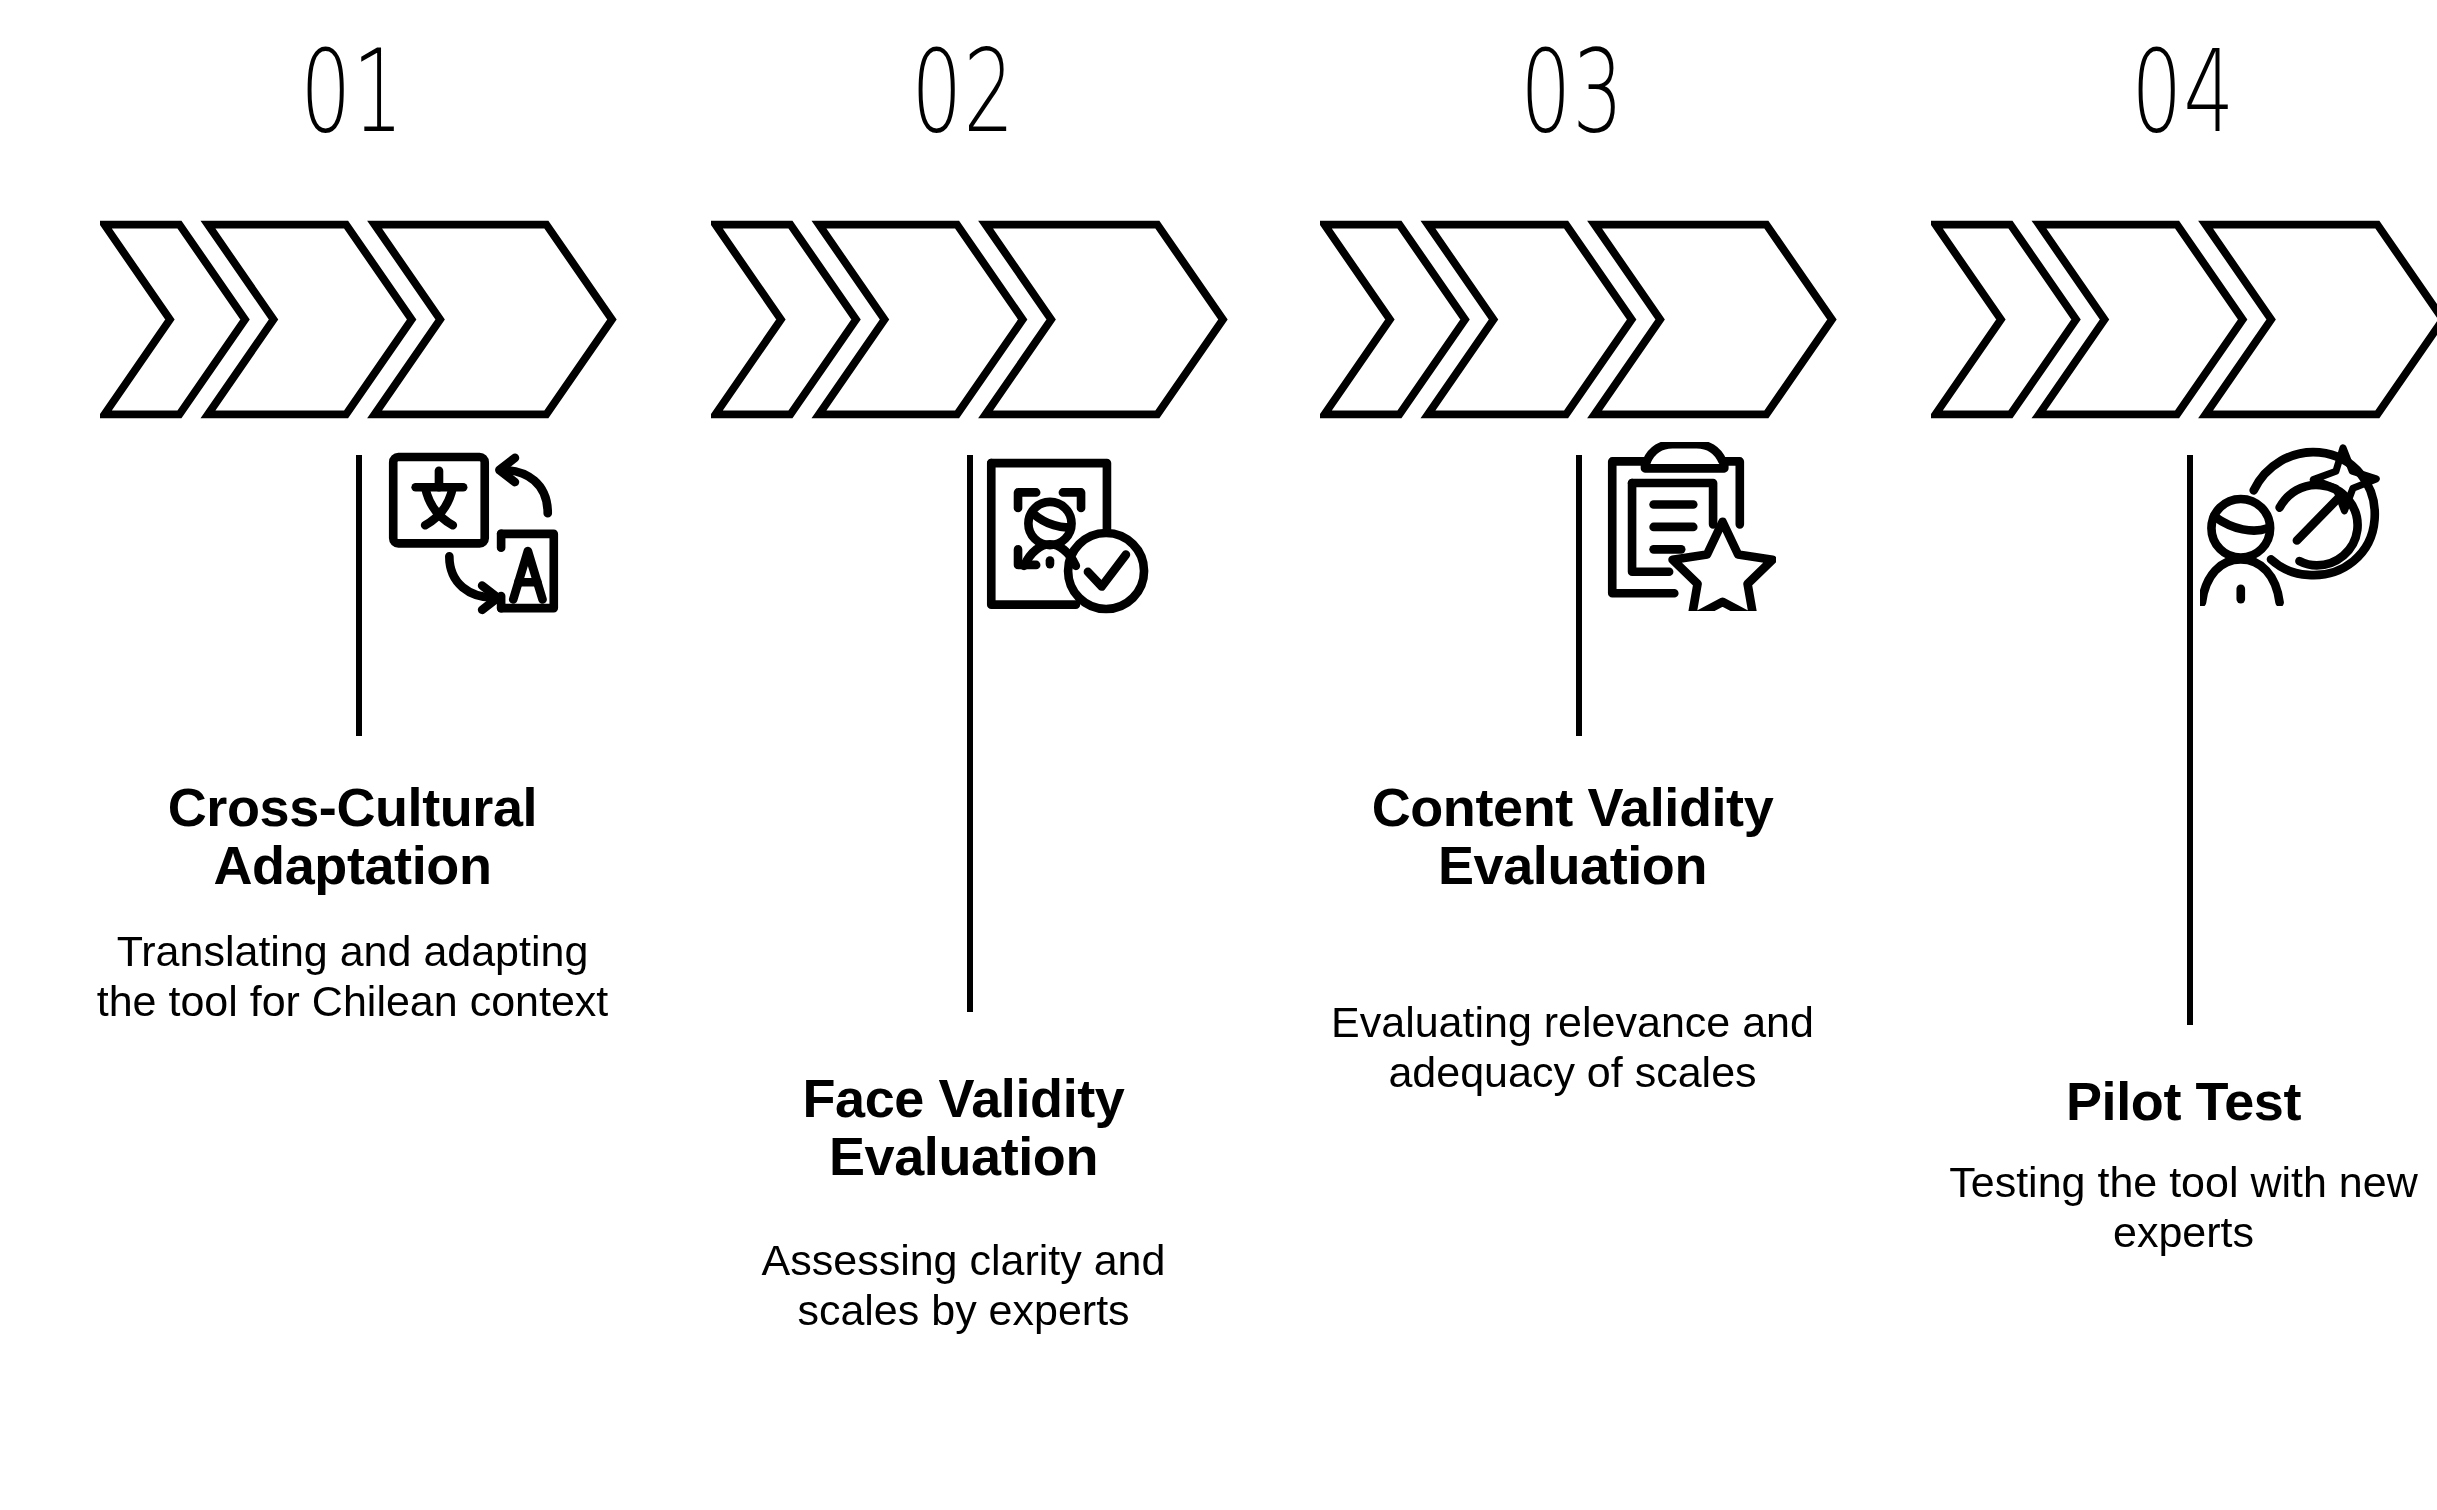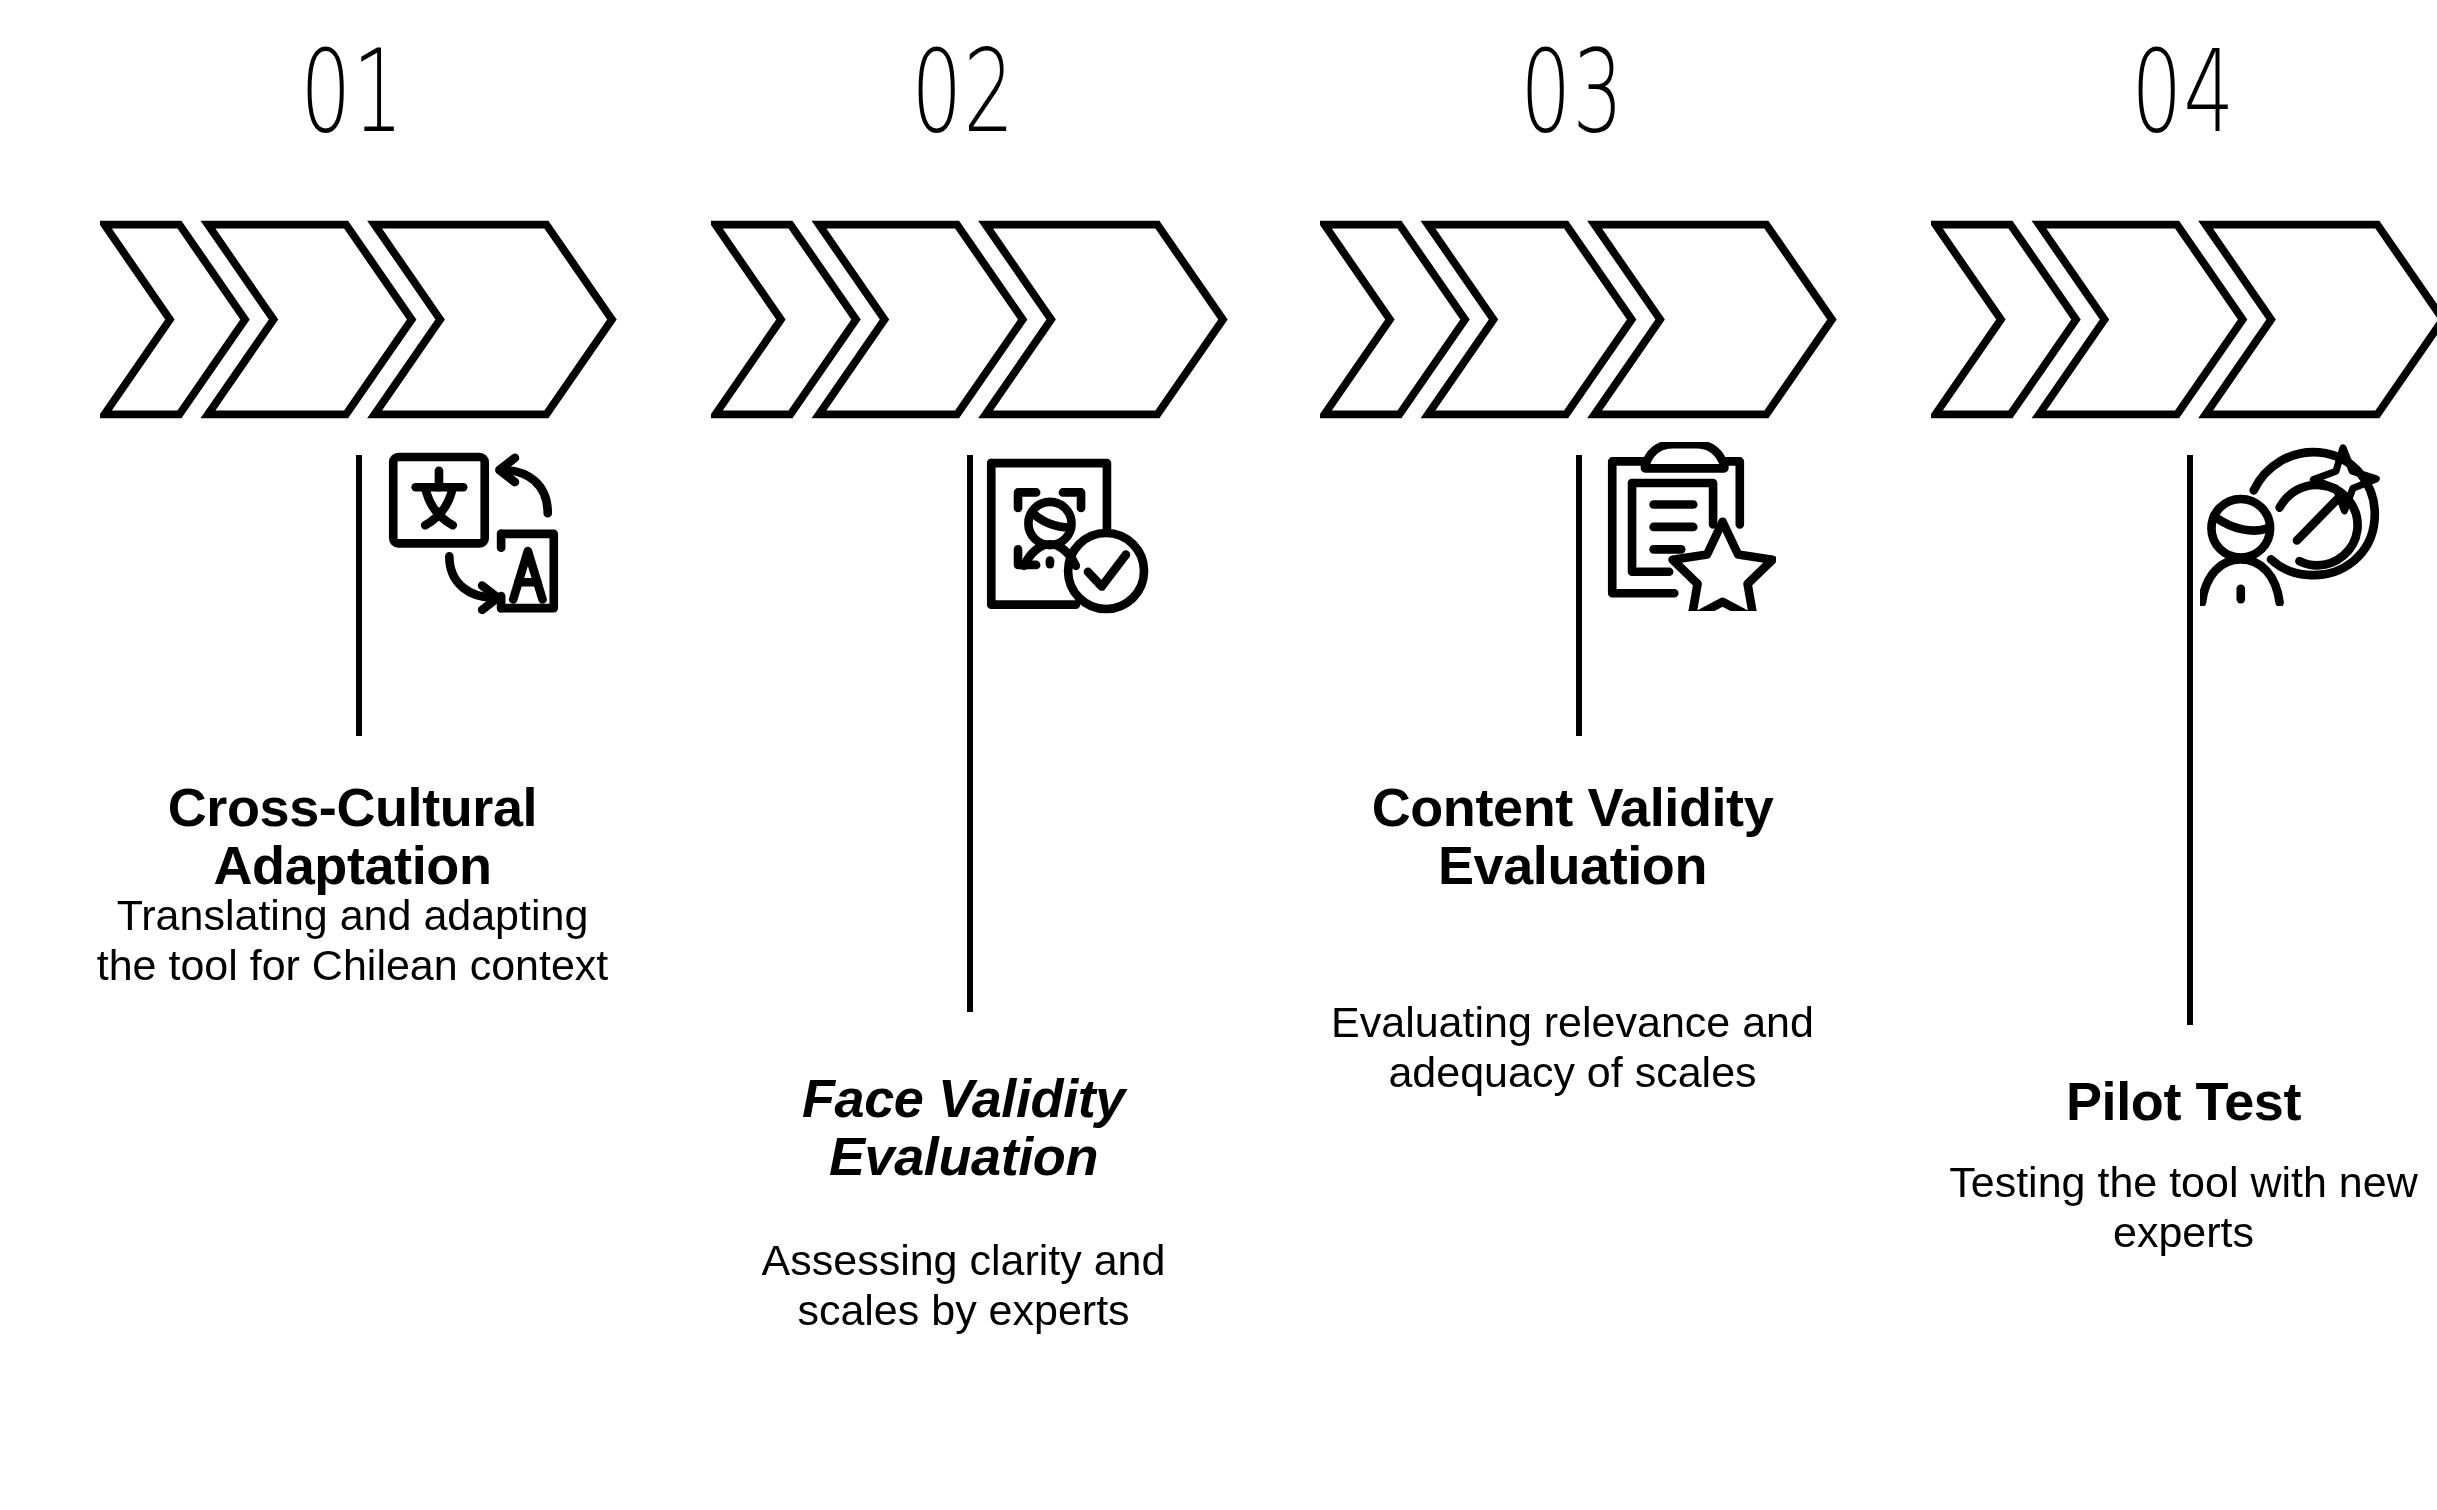--- a/index.html
+++ b/index.html
@@ -92,23 +92,23 @@
     font-weight: normal;
     font-size: 43px;
     line-height: 1.16;
     margin: 0;
     padding: 0 38px;
     box-sizing: border-box;
   }
 
   
   .t1-title { top: 778px; }
-  .t1-desc  { top: 891px; }
-
-  .t2-title { top: 1069px; font-style: italic; }
+  .t1-desc  { top: 927px; }
+
+  .t2-title { top: 1069px; }
   .t2-desc  { top: 1236px; }
 
   .t3-title { top: 778px; }
   .t3-desc  { top: 998px; }
 
   .t4-title { top: 1072px; }
   .t4-desc  { top: 1158px; }
 </style>
 </head>
 <body>

